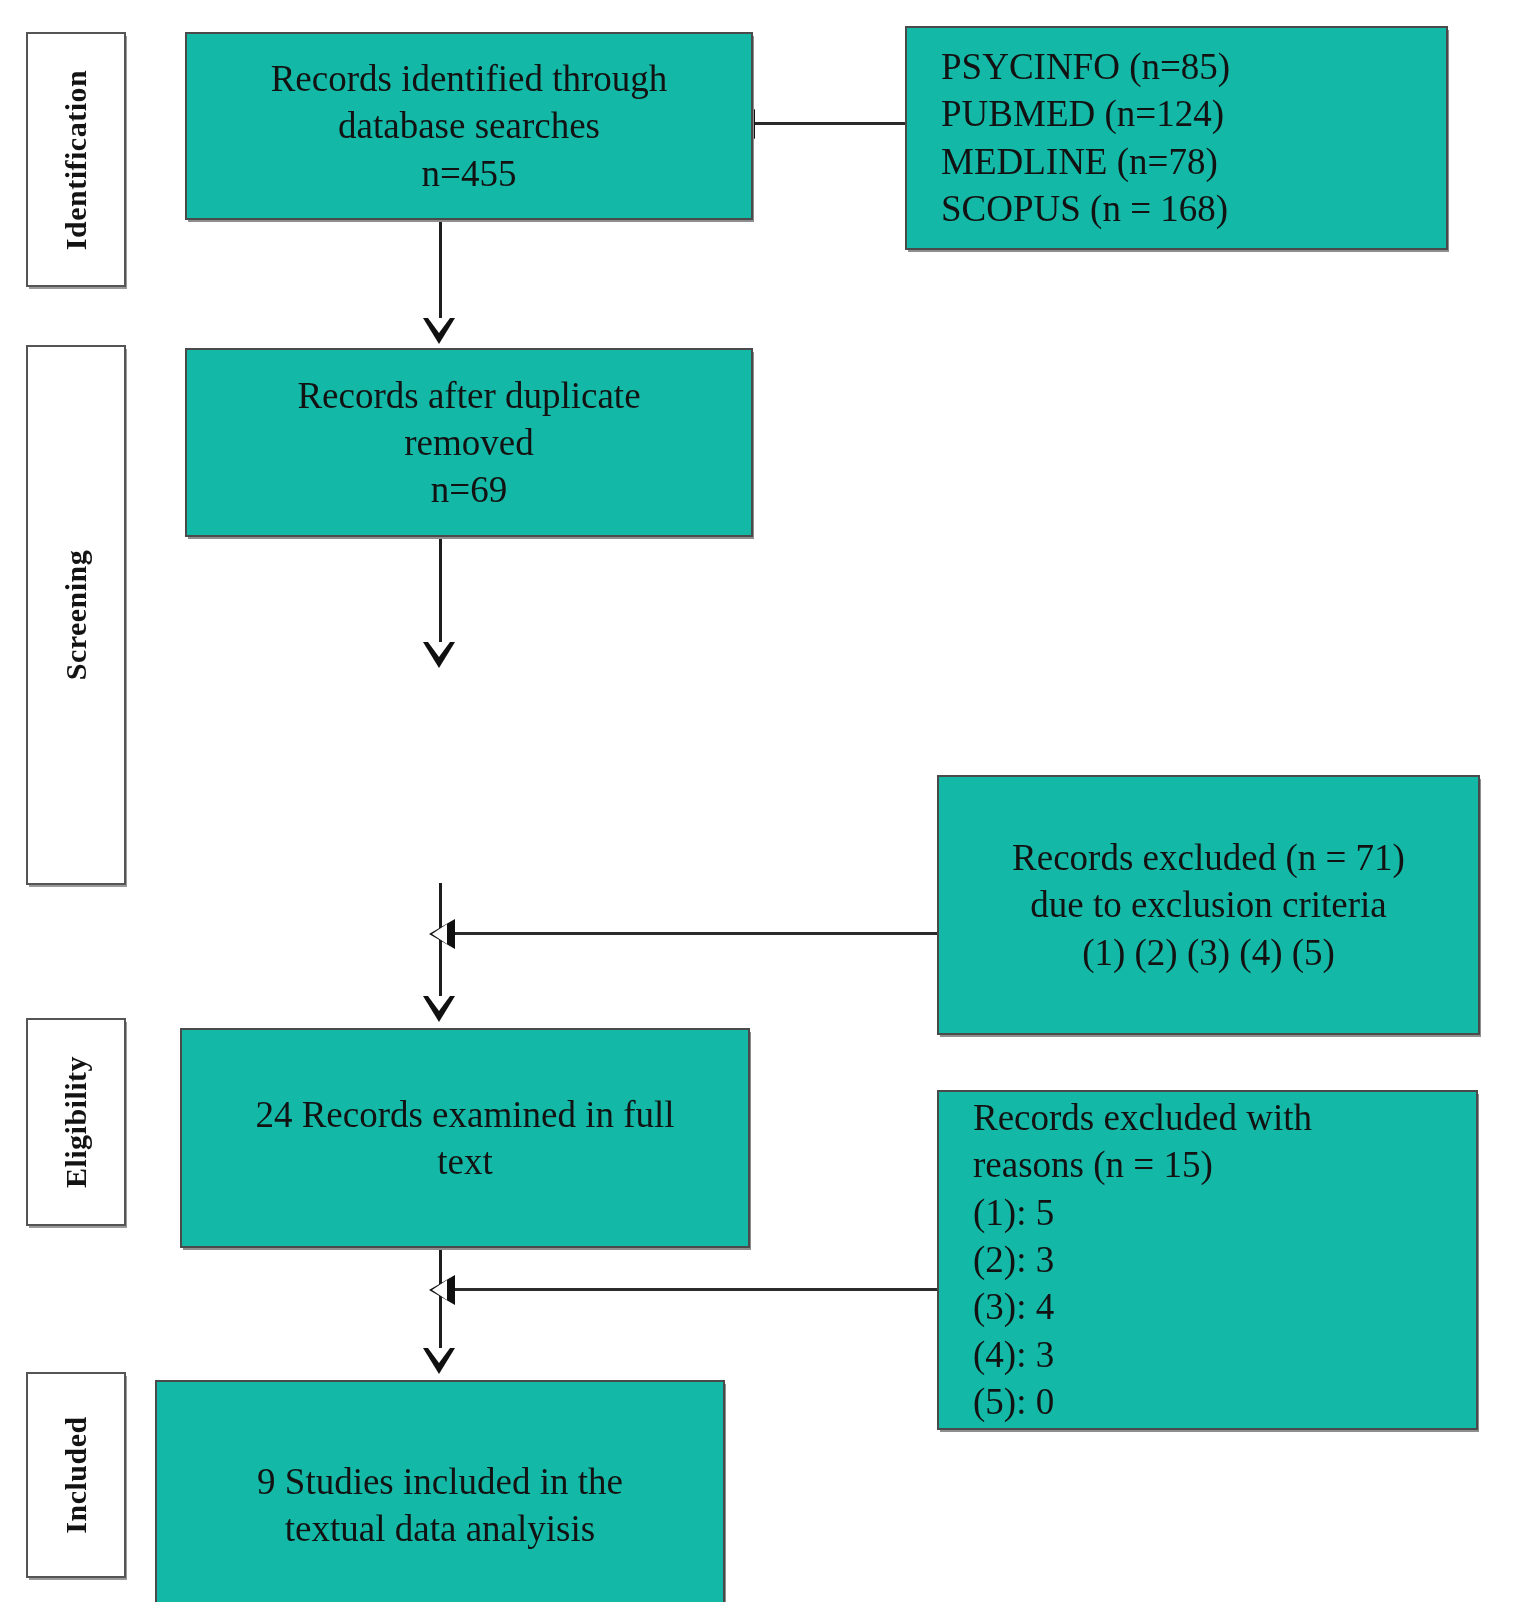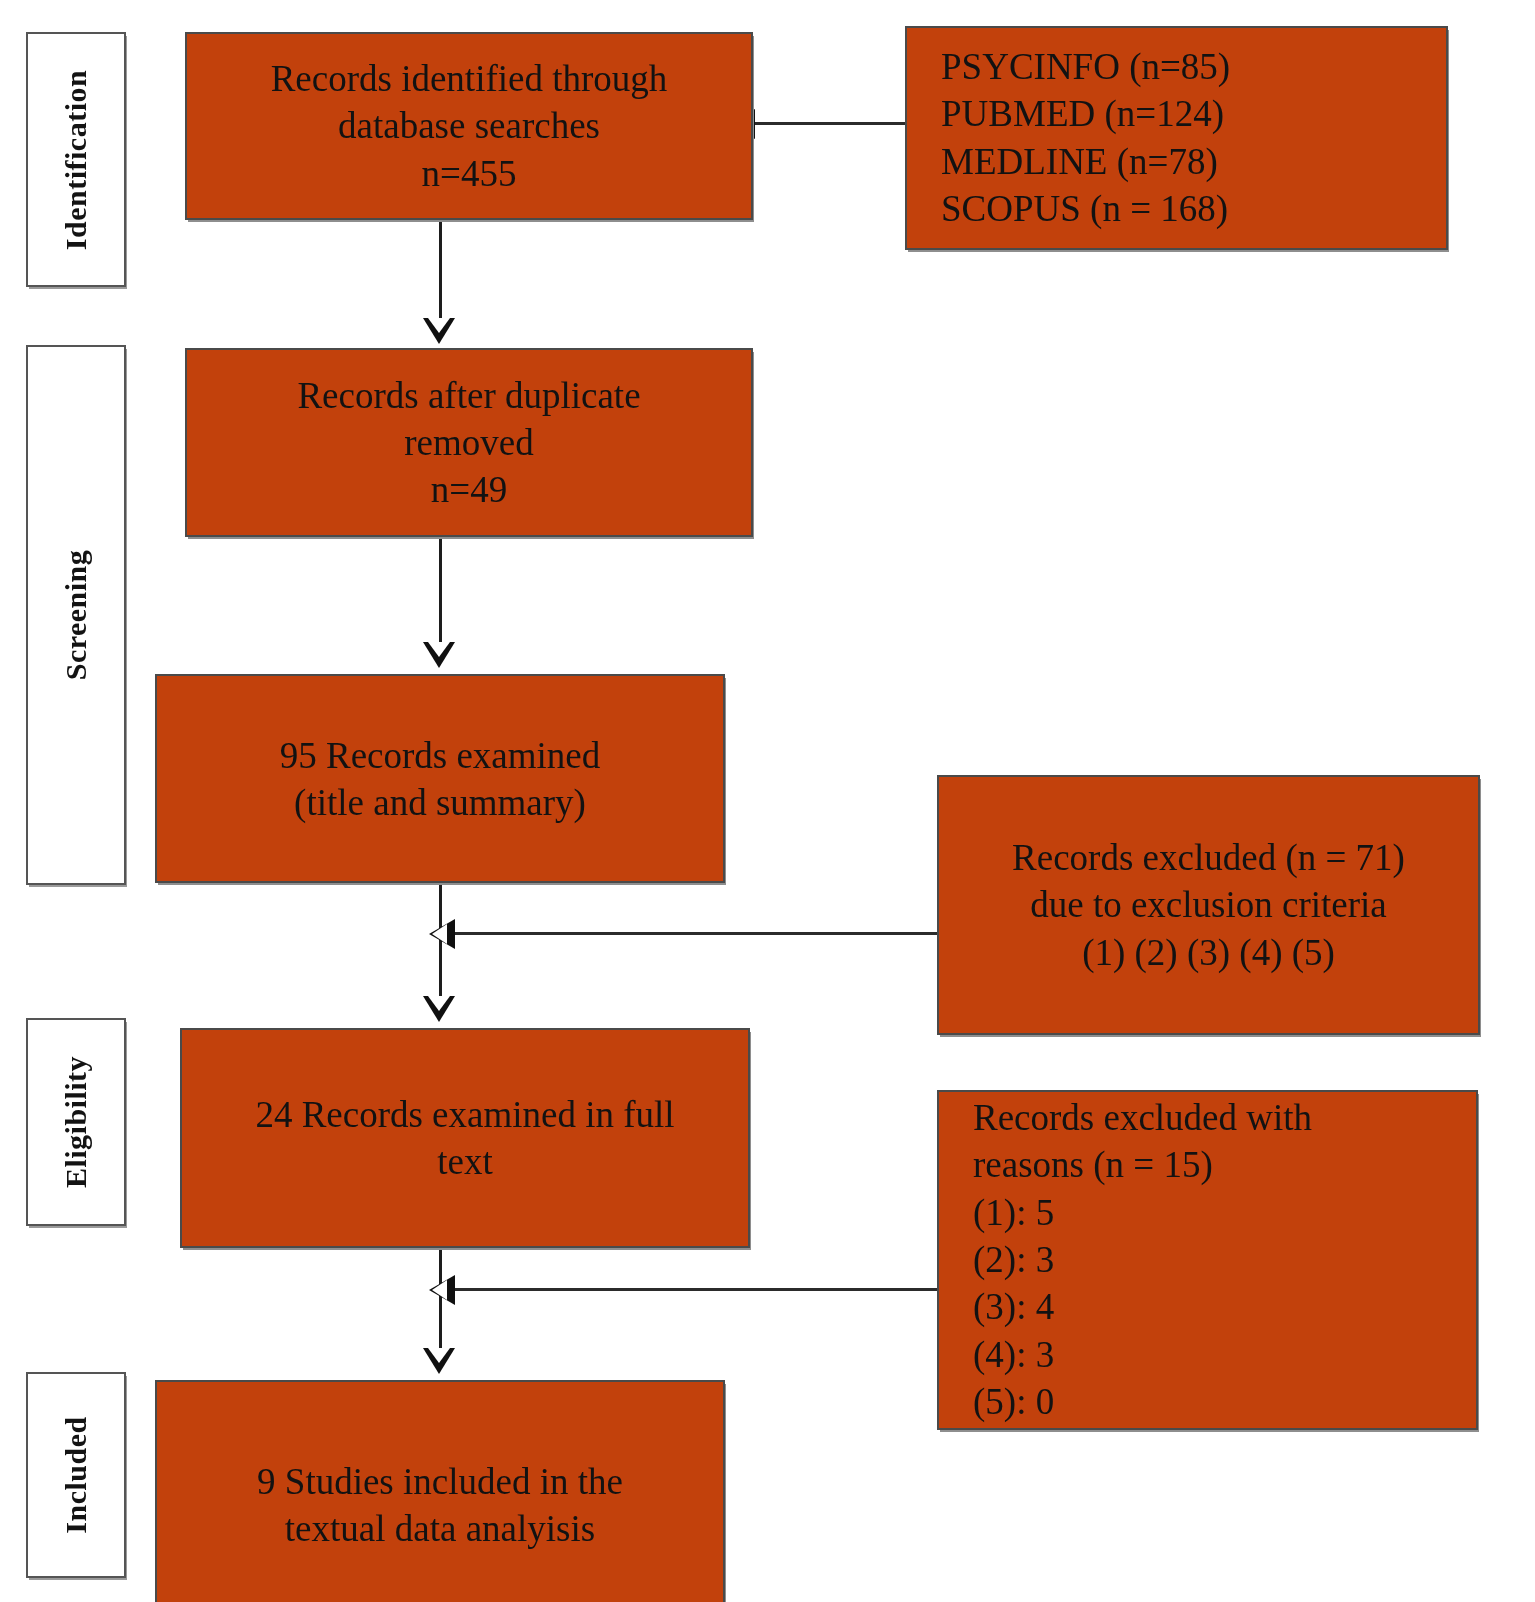--- a/index.html
+++ b/index.html
@@ -17,21 +17,21 @@
     width: 1535px;
     height: 1602px;
     background: #ffffff;
     overflow: hidden;
   }
 
   
   .box {
     position: absolute;
     box-sizing: border-box;
-    background: #c2410c;
+    background: #14b8a6;
     border: 2px solid #4a4a4a;
     box-shadow: 2px 3px 0 -1px #8e8e8e;
   }
   .box-text {
     position: absolute;
     left: 0;
     right: 0;
     top: 50%;
     transform: translateY(-50%);
     text-align: center;
@@ -170,27 +170,23 @@
   <div class="box" style="left:905px; top:26px; width:543px; height:224px;">
     <div class="box-text left">PSYCINFO (n=85)
 PUBMED (n=124)
 MEDLINE (n=78)
 SCOPUS (n = 168)</div>
   </div>
 
   <div class="box" style="left:185px; top:348px; width:568px; height:189px;">
     <div class="box-text">Records after duplicate
 removed
-n=49</div>
-  </div>
-
-  <div class="box" style="left:155px; top:674px; width:570px; height:209px;">
-    <div class="box-text">95 Records examined
-(title and summary)</div>
-  </div>
+n=69</div>
+  </div>
+
 
   <div class="box" style="left:937px; top:775px; width:543px; height:260px;">
     <div class="box-text">Records excluded (n = 71)
 due to exclusion criteria
 (1) (2) (3) (4) (5)</div>
   </div>
 
   <div class="box" style="left:155px; top:1028px; width:570px; height:220px;margin-left:25px;">
     <div class="box-text">24 Records examined in full
 text</div>

